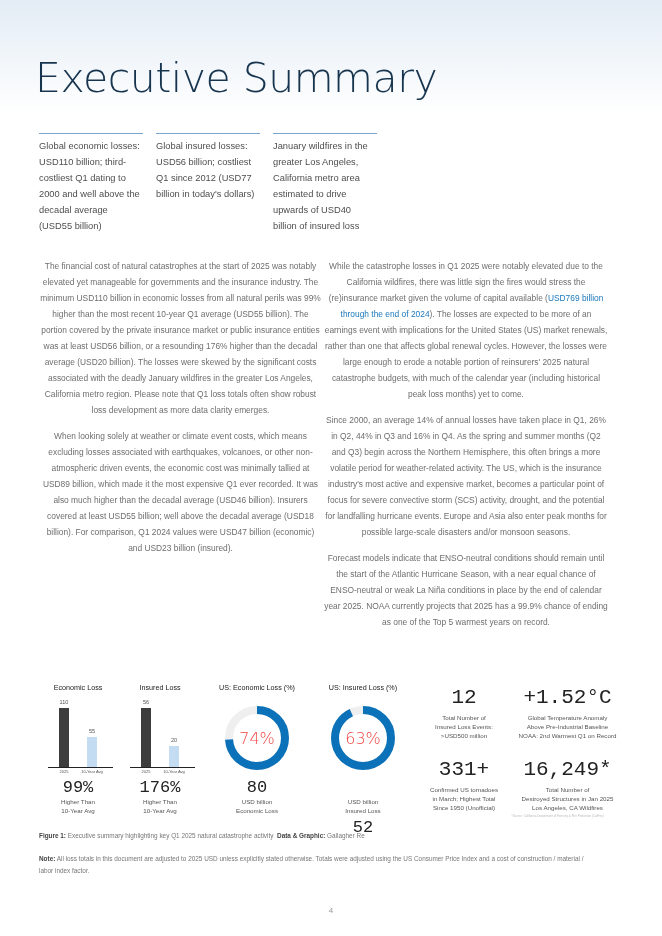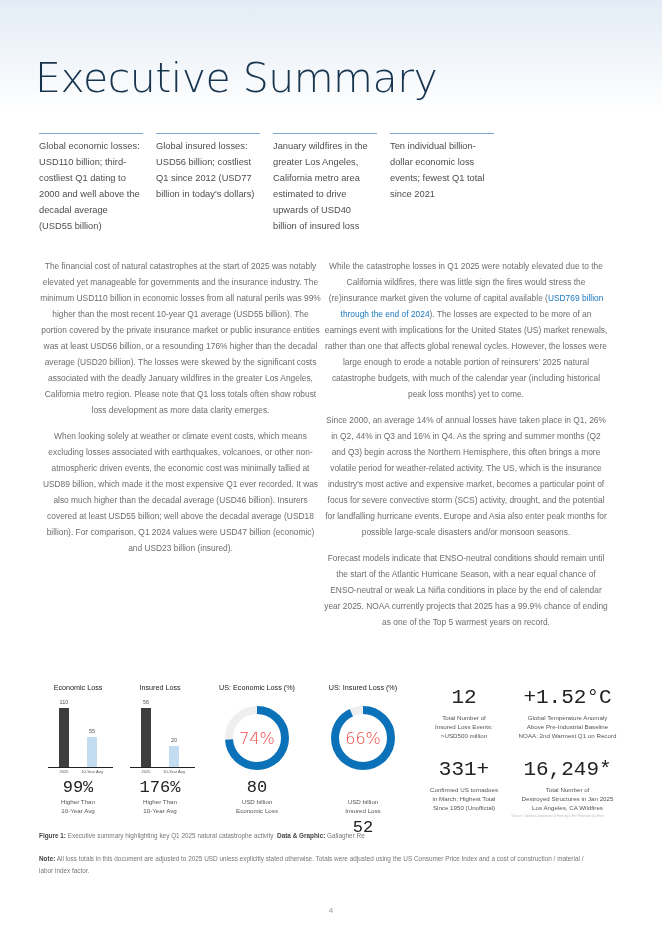--- a/index.html
+++ b/index.html
@@ -47,21 +47,20 @@
 </style>
 </head>
 <body>
 
 <h1 class="title">Executive Summary</h1>
 
 <div class="highlights">
   <div class="hl">Global economic losses: USD110 billion; third-costliest Q1 dating to 2000 and well above the decadal average (USD55 billion)</div>
   <div class="hl">Global insured losses: USD56 billion; costliest Q1 since 2012 (USD77 billion in today's dollars)</div>
   <div class="hl">January wildfires in the greater Los Angeles, California metro area estimated to drive upwards of USD40 billion of insured loss</div>
-  <div class="hl">Ten individual billion-dollar economic loss events; fewest Q1 total since 2021</div>
 </div>
 
 <div class="col left">
   <p>The financial cost of natural catastrophes at the start of 2025 was notably elevated yet manageable for governments and the insurance industry. The minimum USD110 billion in economic losses from all natural perils was 99% higher than the most recent 10-year Q1 average (USD55 billion). The portion covered by the private insurance market or public insurance entities was at least USD56 billion, or a resounding 176% higher than the decadal average (USD20 billion). The losses were skewed by the significant costs associated with the deadly January wildfires in the greater Los Angeles, California metro region. Please note that Q1 loss totals often show robust loss development as more data clarity emerges.</p>
   <p>When looking solely at weather or climate event costs, which means excluding losses associated with earthquakes, volcanoes, or other non-atmospheric driven events, the economic cost was minimally tallied at USD89 billion, which made it the most expensive Q1 ever recorded. It was also much higher than the decadal average (USD46 billion). Insurers covered at least USD55 billion; well above the decadal average (USD18 billion). For comparison, Q1 2024 values were USD47 billion (economic) and USD23 billion (insured).</p>
 </div>
 
 <div class="col right">
   <p><span>While the catastrophe losses in Q1 2025 were notably elevated due to the California wildfires, there was little sign the fires would stress the (re)insurance market given the volume of capital available (</span><a class="link">USD769 billion through the end of 2024</a><span>). The losses are expected to be more of an earnings event with implications for the United States (US) market renewals, rather than one that affects global renewal cycles. However, the losses were large enough to erode a notable portion of reinsurers' 2025 natural catastrophe budgets, with much of the calendar year (including historical peak loss months) yet to come.</span></p>
   <p>Since 2000, an average 14% of annual losses have taken place in Q1, 26% in Q2, 44% in Q3 and 16% in Q4. As the spring and summer months (Q2 and Q3) begin across the Northern Hemisphere, this often brings a more volatile period for weather-related activity. The US, which is the insurance industry's most active and expensive market, becomes a particular point of focus for severe convective storm (SCS) activity, drought, and the potential for landfalling hurricane events. Europe and Asia also enter peak months for possible large-scale disasters and/or monsoon seasons.</p>
@@ -106,21 +105,21 @@
   </div>
   <div class="big" style="left:212px; top:778px; width:90px; font-size:17px;">80</div>
   <div class="small" style="left:212px; top:797px; width:90px;"><span>USD billion</span><br><span>Economic Loss</span></div>
 
   <div class="panel-title" style="left:318px; top:683px; width:90px;">US: Insured Loss (%)</div>
   <div class="donut-wrap" style="left:329px; top:704px;">
     <svg width="68" height="68" viewBox="0 0 68 68">
       <circle cx="34" cy="34" r="28" fill="none" stroke="#efefef" stroke-width="8"></circle>
       <circle id="donut1" cx="34" cy="34" r="28" fill="none" stroke="#0b72b9" stroke-width="8" transform="rotate(-90 34 34)" stroke-dasharray="163.61414539895642 175.92918860102841"></circle>
     </svg>
-    <div class="donut-label">66%</div>
+    <div class="donut-label">63%</div>
   </div>
   <div class="big" style="left:318px; top:778px; width:90px; font-size:17px;margin-top:40px;">52</div>
   <div class="small" style="left:318px; top:797px; width:90px;"><span>USD billion</span><br><span>Insured Loss</span></div>
 
   <div class="big" style="left:420px; top:686px; width:88px; font-size:21px;">12</div>
   <div class="small" style="left:420px; top:713px; width:88px;"><span>Total Number of</span><br><span>Insured Loss Events:</span><br><span>&gt;USD500 million</span></div>
 
   <div class="big" style="left:510px; top:686px; width:115px; font-size:21px;">+1.52°C</div>
   <div class="small" style="left:510px; top:713px; width:115px;"><span>Global Temperature Anomaly</span><br><span>Above Pre-Industrial Baseline</span><br><span>NOAA: 2nd Warmest Q1 on Record</span></div>
 

